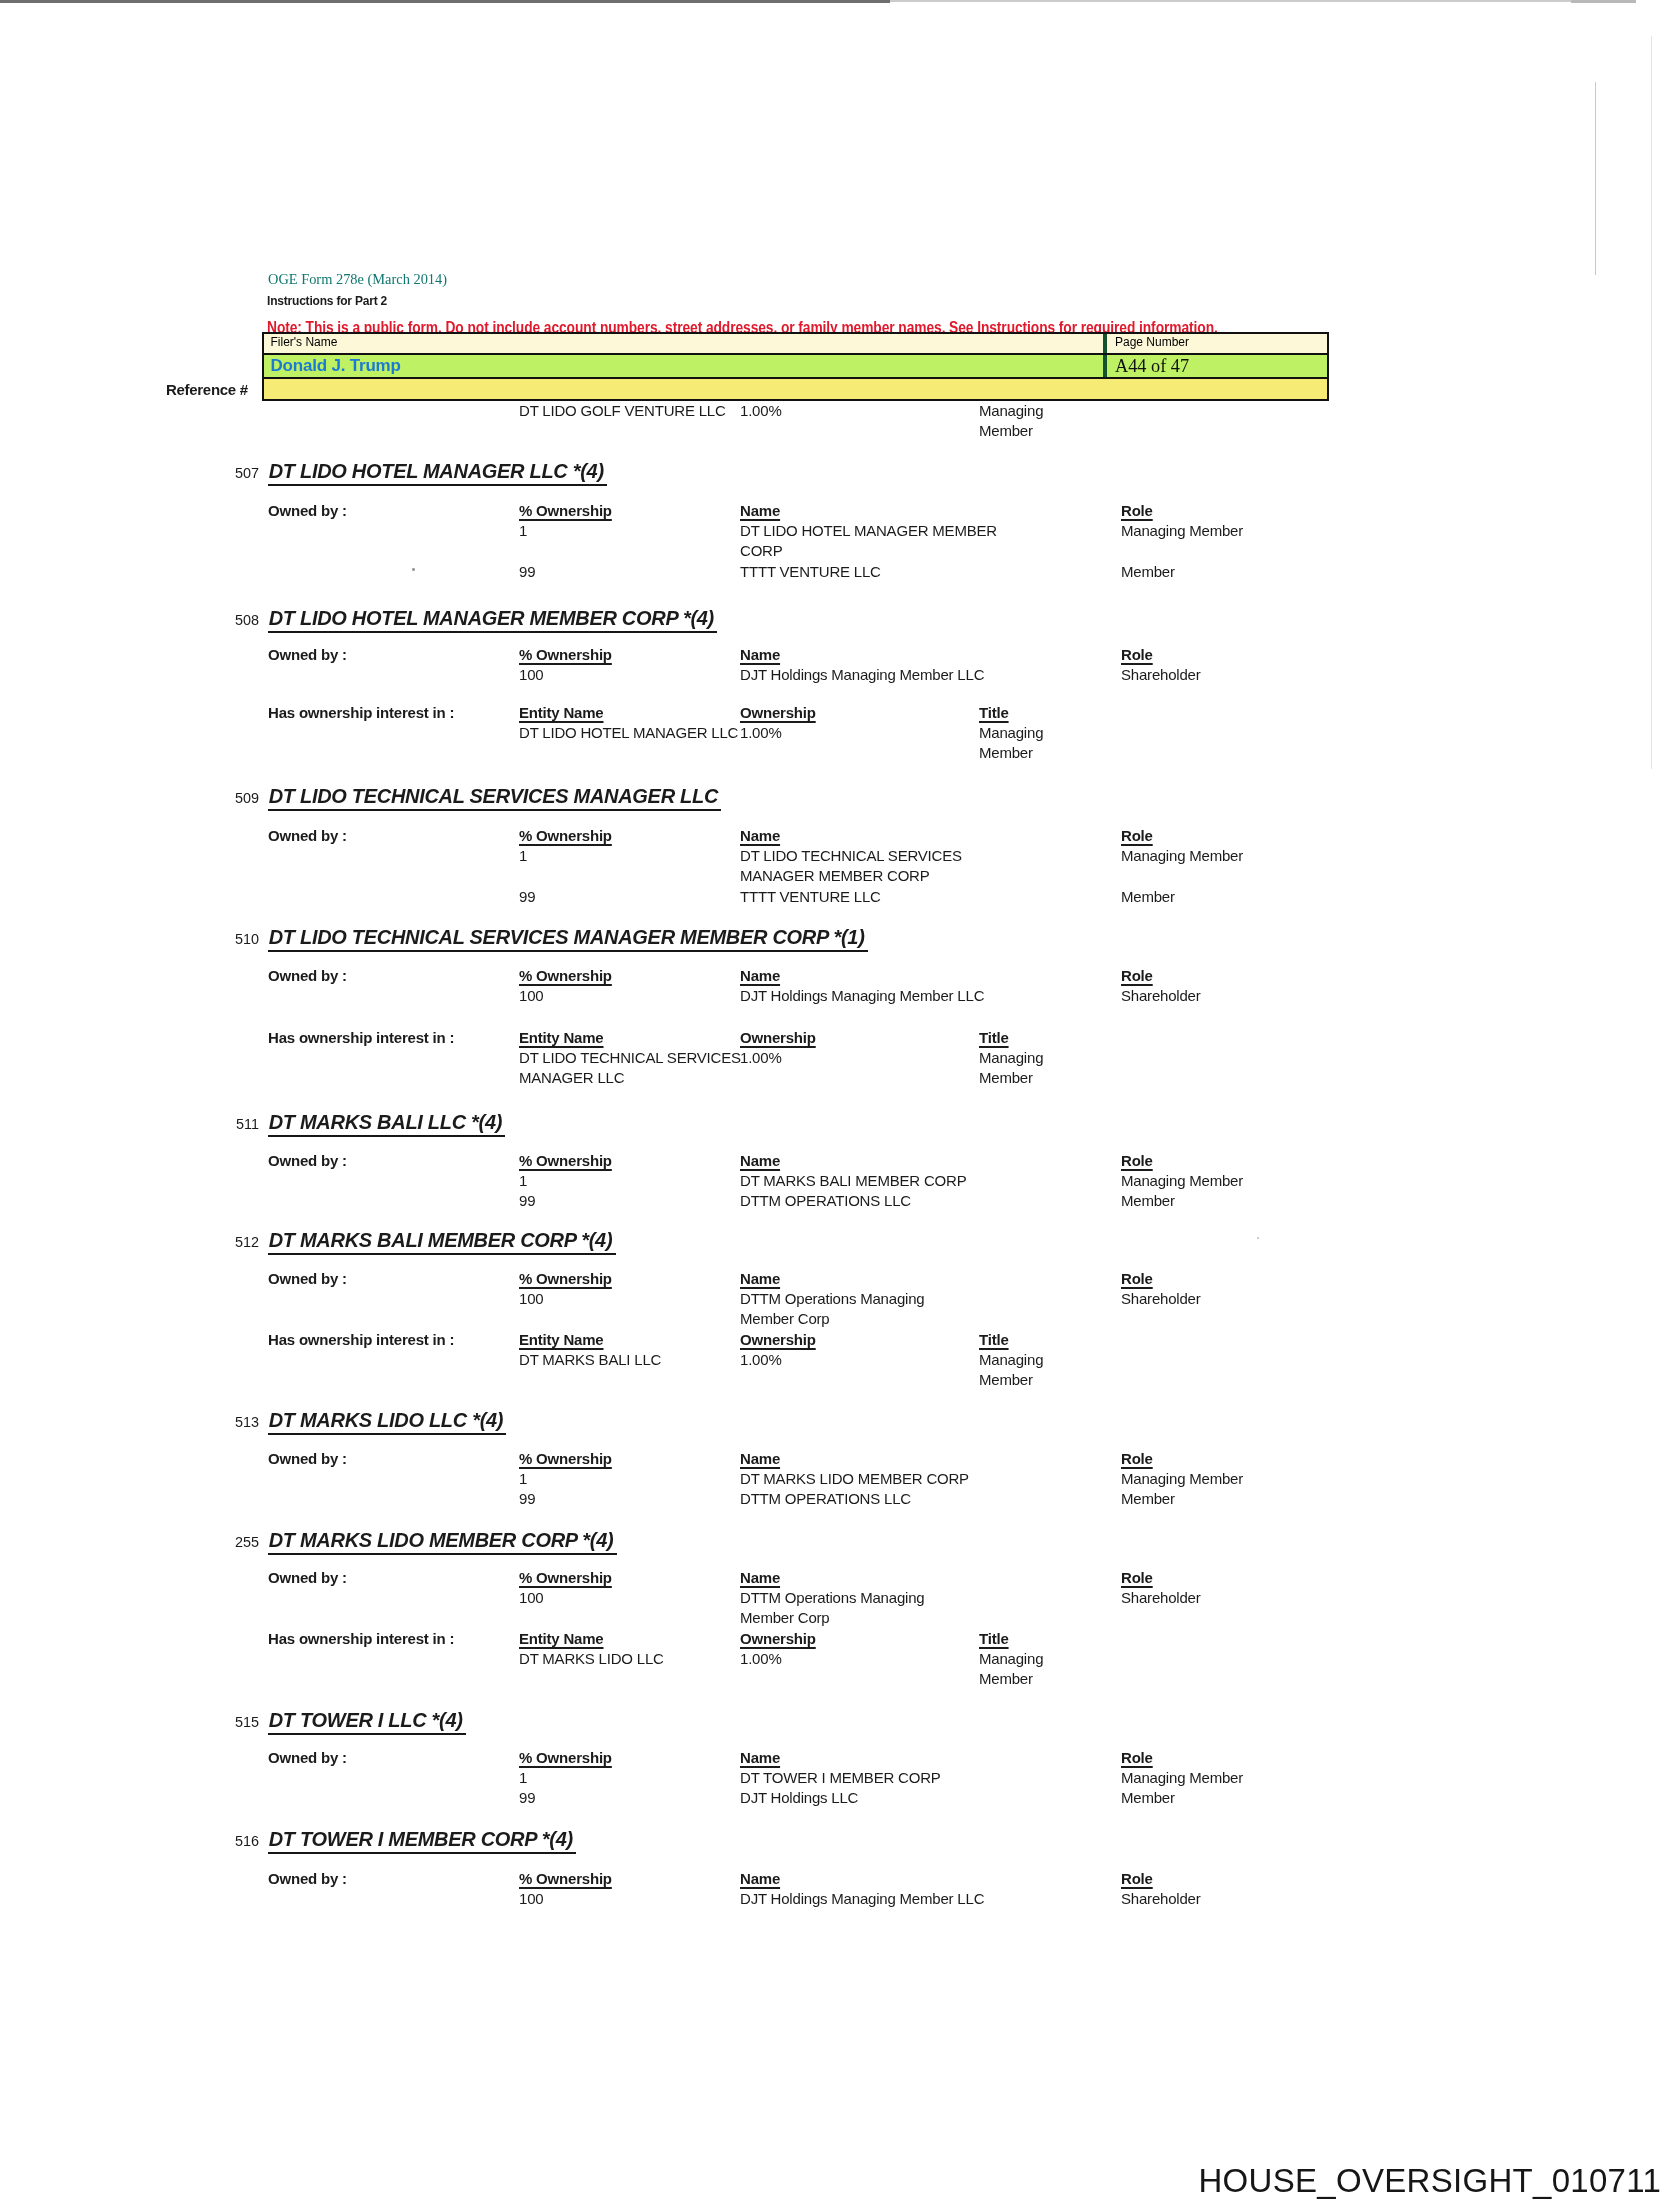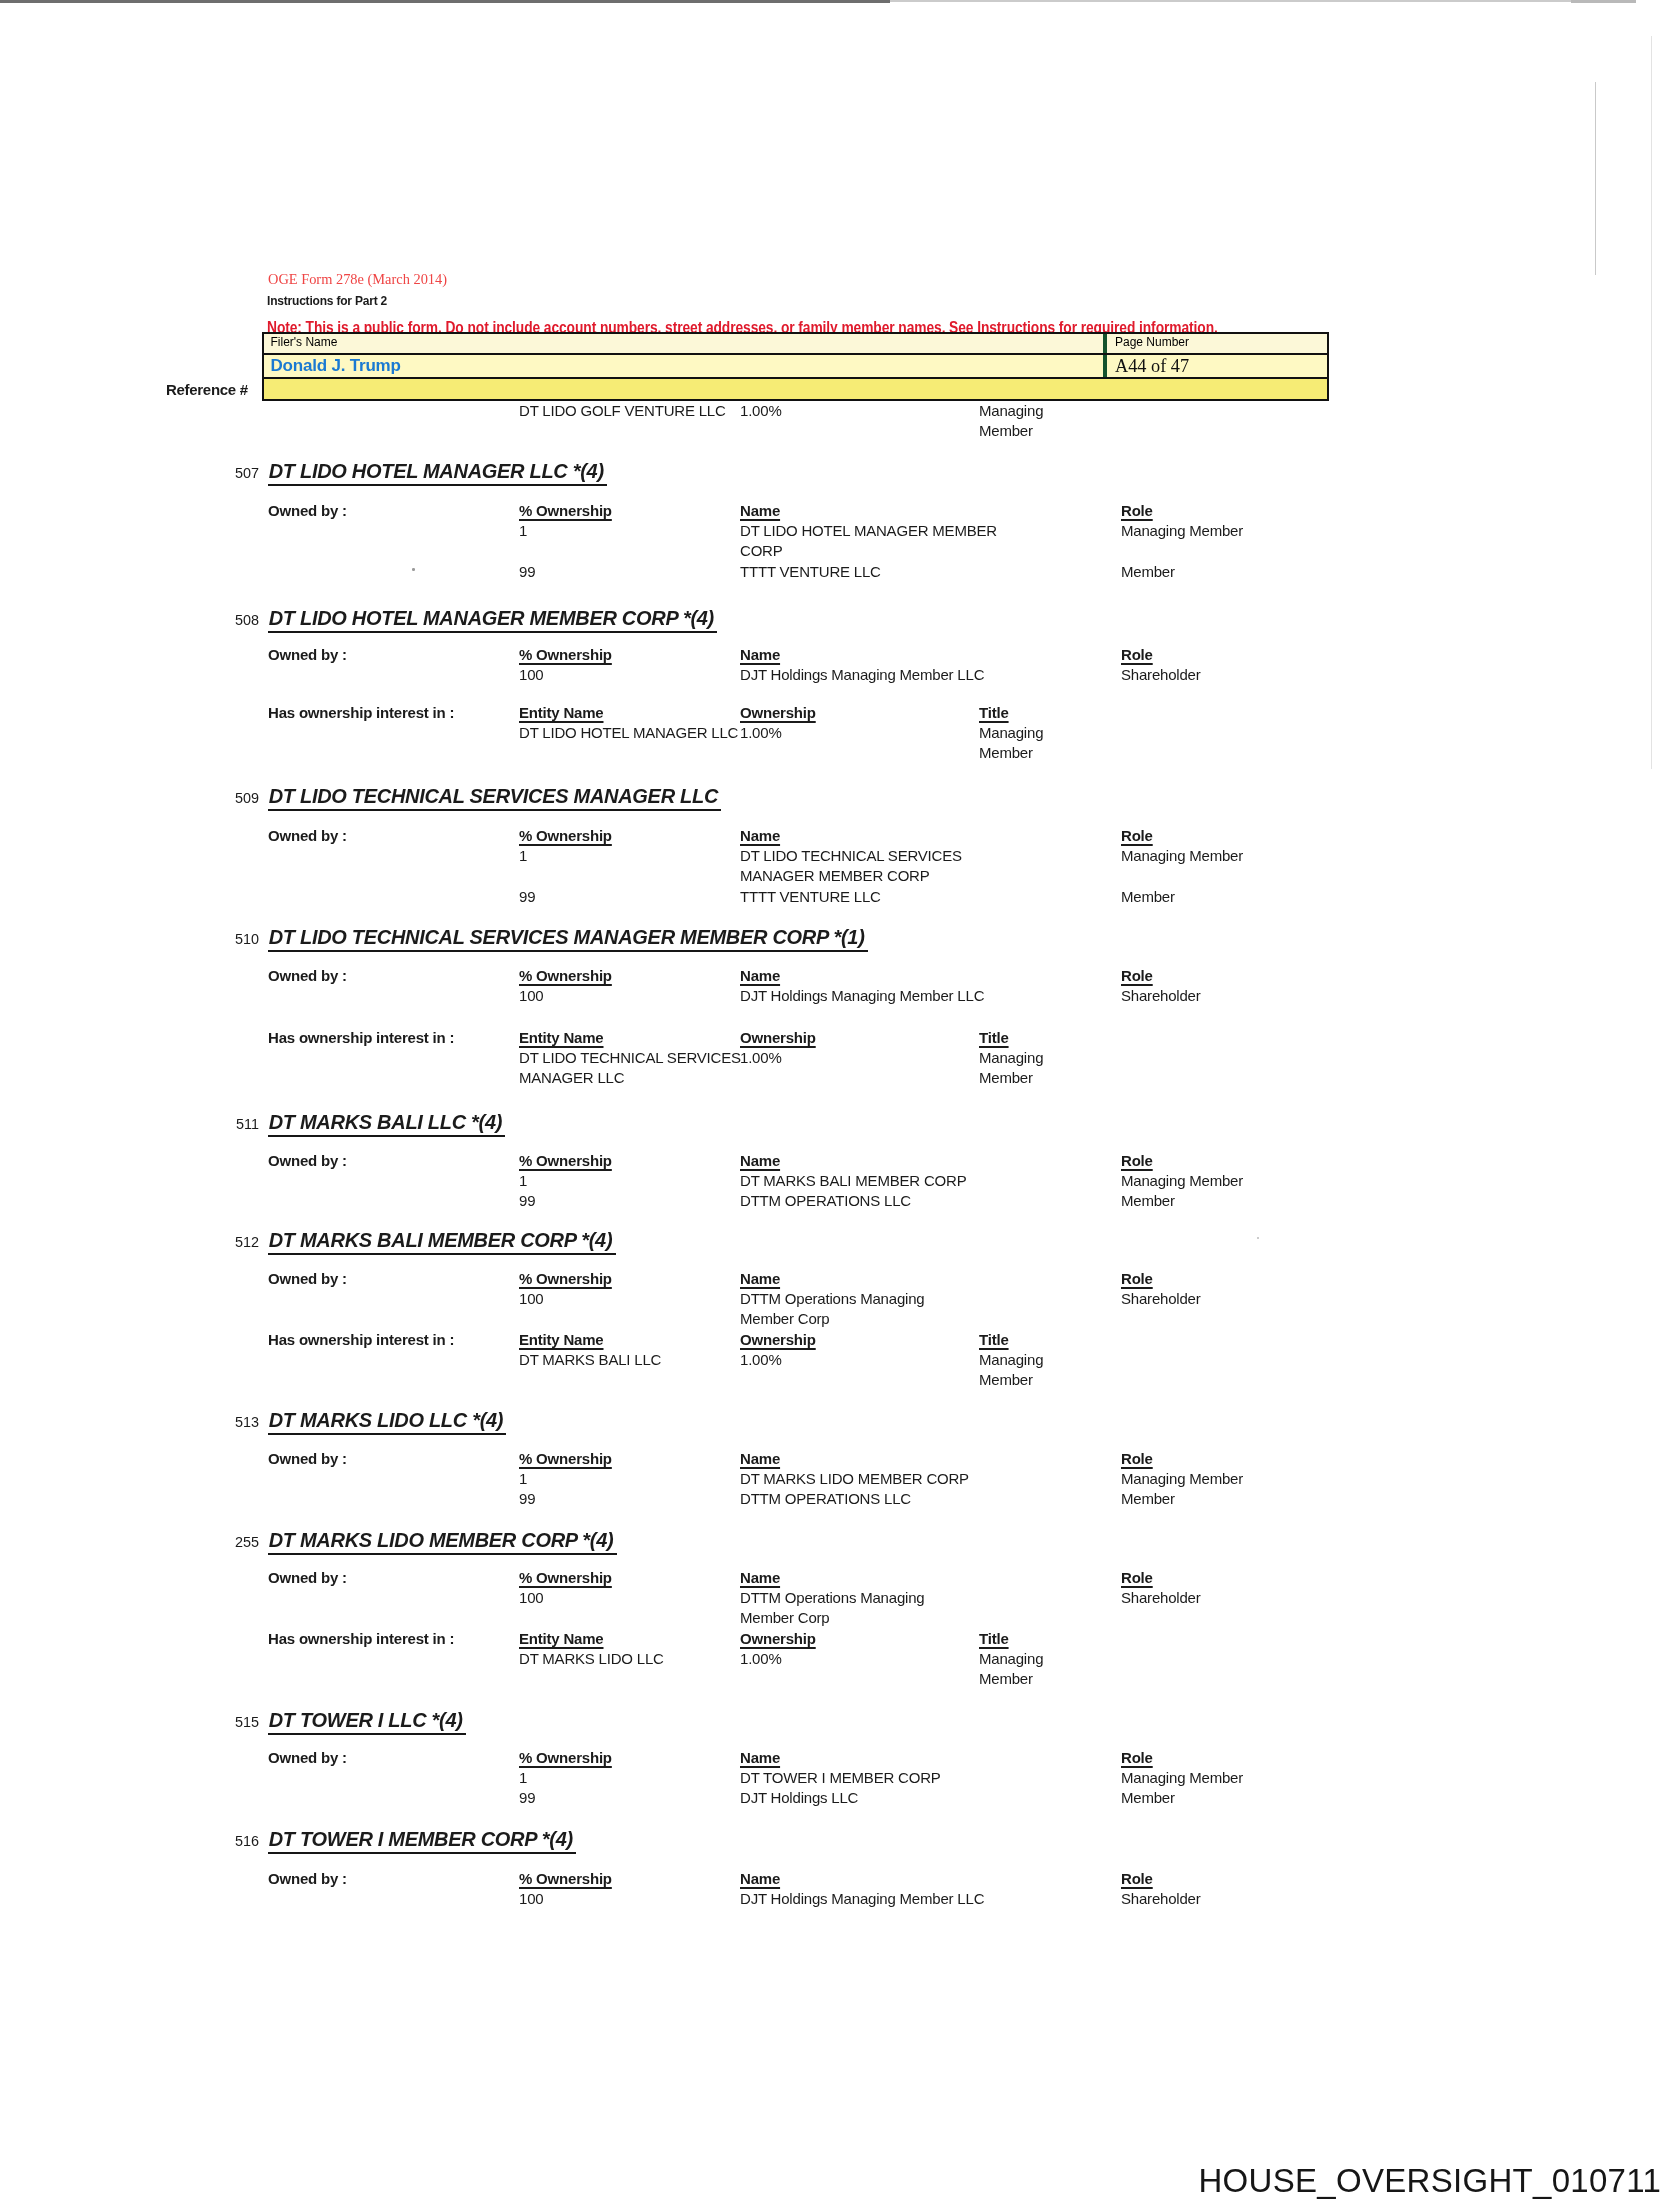--- a/index.html
+++ b/index.html
@@ -2,29 +2,29 @@
 <html style="font-size:10.5px"><head>
 <meta charset="utf-8">
 <style>
   html,body{margin:0;padding:0;background:#ffffff;}
   .page{position:relative;width:1669px;height:2205px;background:#ffffff;overflow:hidden;
         font-family:"Liberation Sans",sans-serif;color:#1b1b1b;}
   
   .art{position:absolute;pointer-events:none;}
   
   .form-id{position:absolute;left:268px;top:271px;font-family:"Liberation Serif",serif;
-           font-size:14.4px;color:#ef4444;}
+           font-size:14.4px;color:#0f766e;}
   .instr{position:absolute;left:267px;top:294px;font-size:12px;font-weight:bold;letter-spacing:-0.2px;}
   .note{position:absolute;left:267px;top:319px;font-size:15.7px;font-weight:bold;color:#e01a2c;
         white-space:nowrap;transform:scaleX(0.88);transform-origin:left top;letter-spacing:-0.1px;}
   
   .ftable{position:absolute;left:262px;top:332px;width:1063px;border:2.6px solid #111;}
   .frow{position:relative;display:flex;}
   .r1{height:19px;background:#fcf8d8;border-bottom:2px solid #111;}
-  .r2{height:21.6px;background:#fef9c3;border-bottom:2.6px solid #111;}
+  .r2{height:21.6px;background:#bef264;border-bottom:2.6px solid #111;}
   .fband{height:20px;background:#f6ec75;}
   .fcell-l{flex:1 1 auto;padding:1.3px 0 0 6.5px;}
   .fcell-r{flex:0 0 212px;border-left:4px solid #14532d;padding:1.3px 0 0 7.9px;}
   .flabel{font-family:Liberation Sans, sans-serif;font-size:12px;color:#000000;}
   .filer-name{font-size:17px;font-weight:bold;color:#1b7ad2;letter-spacing:-0.2px;}
   .pageno{font-family:"Liberation Serif",serif;font-size:18.3px;color:#111;}
   .refnum{position:absolute;left:166px;top:381px;font-size:15px;font-weight:bold;letter-spacing:-0.3px;}
   
   .blk{position:absolute;left:0;width:1669px;font-size:15px;letter-spacing:-0.2px;}
   .row{position:relative;height:20px;}

